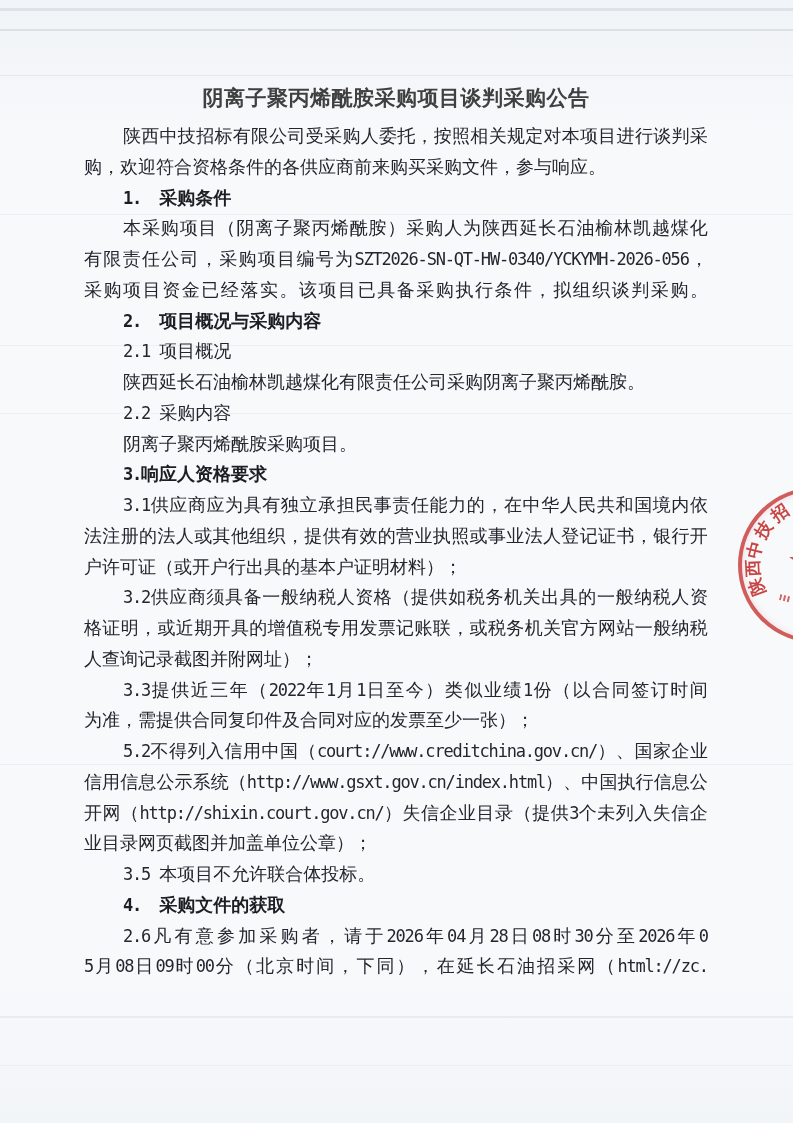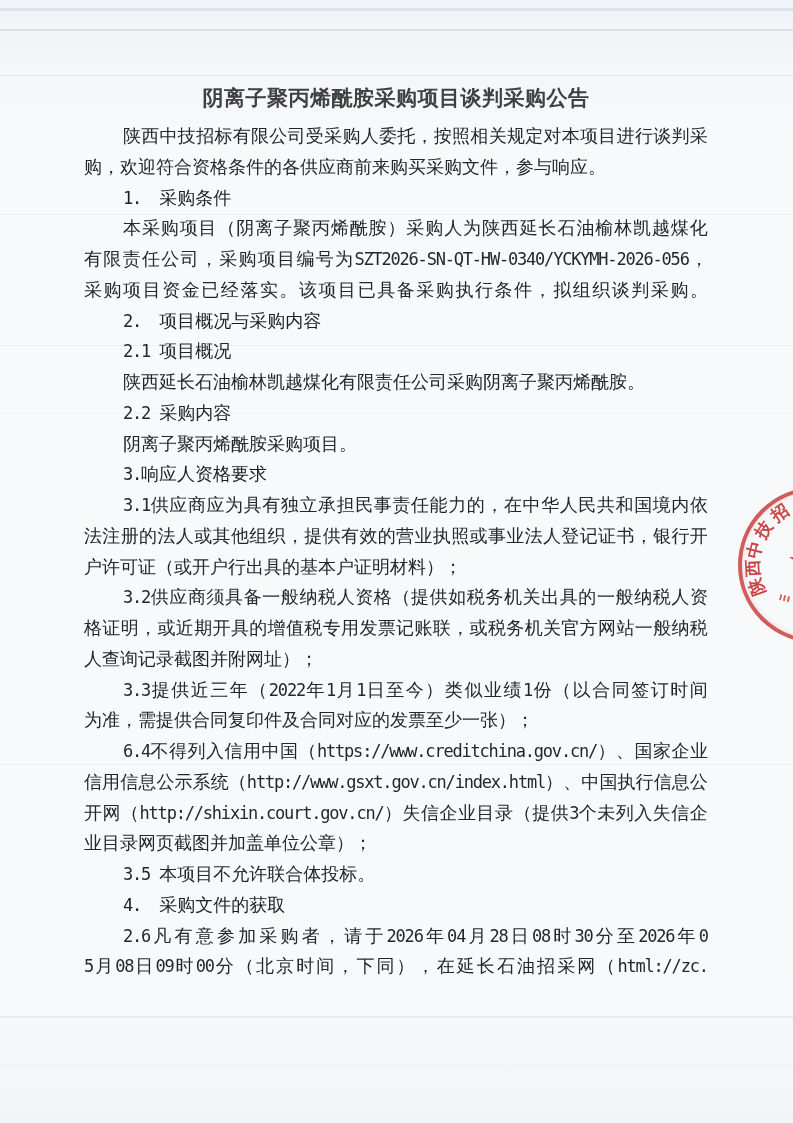--- a/index.html
+++ b/index.html
@@ -29,21 +29,21 @@
     text-align:center;font-size:21px;font-weight:bold;color:#404040;
     letter-spacing:.5px;white-space:nowrap;
   }
   .doc-body{position:absolute;left:84px;top:121px;width:624px;}
   .line{
     height:30.75px;font-size:18px;line-height:30.75px;
     white-space:pre;color:#23262e;
   }
   .line.j{display:flex;justify-content:space-between;align-items:center;white-space:normal;}
   .line.i{padding-left:39px;}
-  .line.b{font-weight:normal;color:#1b1e24;}
+  .line.b{font-weight:bold;color:#1b1e24;}
   .lat{
     font-family:"DejaVu Sans Mono","Liberation Mono",monospace;
     font-size:17px;letter-spacing:-1.2px;
   }
   .line.j .lat{white-space:nowrap;}
 
   
   .seal-ring{
     position:absolute;left:738px;top:487px;width:156px;height:156px;
     border:4.5px solid rgba(198,48,47,.78);border-radius:50%;
@@ -380,31 +380,31 @@
         <span>以</span>
         <span>合</span>
         <span>同</span>
         <span>签</span>
         <span>订</span>
         <span>时</span>
         <span>间</span>
       </div>
       <div class="line">为准，需提供合同复印件及合同对应的发票至少一张）；</div>
       <div class="line i j">
-        <span class="lat">6.4</span>
+        <span class="lat">5.2</span>
         <span>不</span>
         <span>得</span>
         <span>列</span>
         <span>入</span>
         <span>信</span>
         <span>用</span>
         <span>中</span>
         <span>国</span>
         <span>（</span>
-        <span class="lat">https://www.creditchina.gov.cn/</span>
+        <span class="lat">court://www.creditchina.gov.cn/</span>
         <span>）</span>
         <span>、</span>
         <span>国</span>
         <span>家</span>
         <span>企</span>
         <span>业</span>
       </div>
       <div class="line j">
         <span>信</span>
         <span>用</span>

